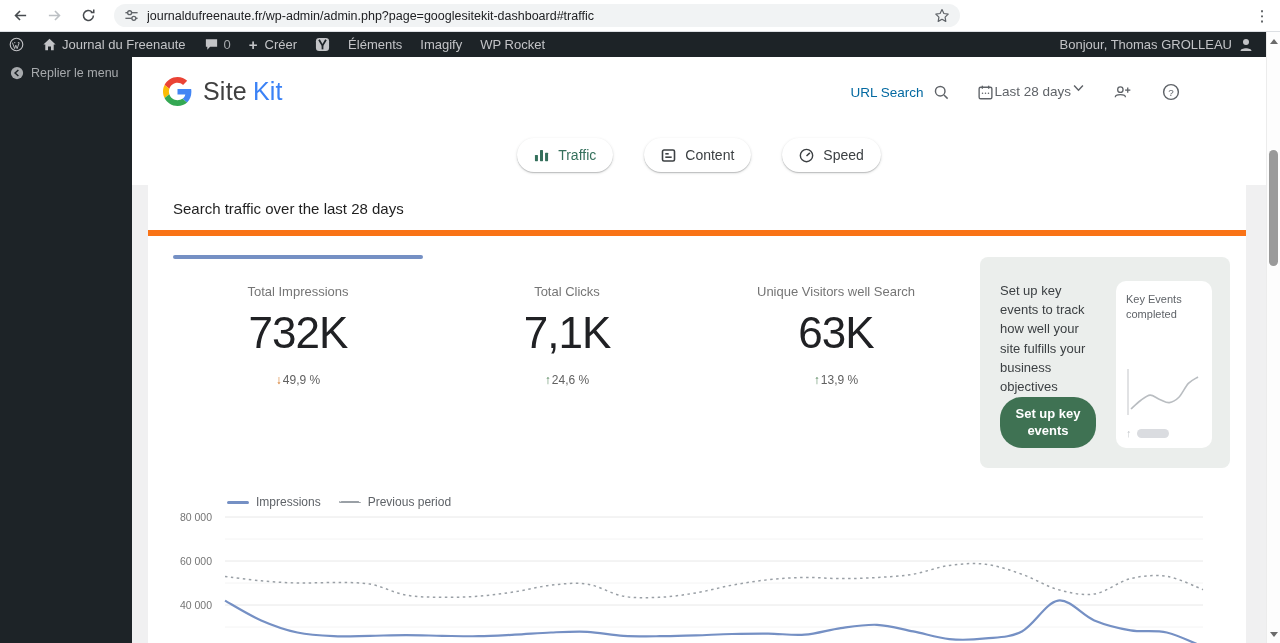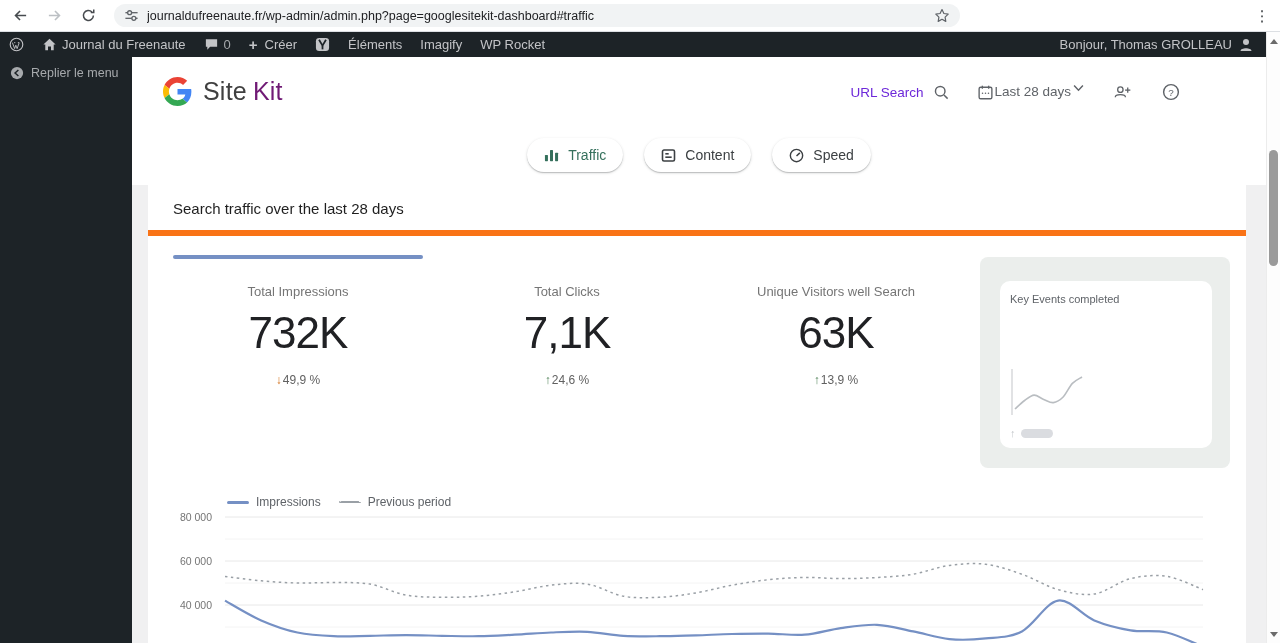--- a/index.html
+++ b/index.html
@@ -38,31 +38,31 @@
   .collapse-item svg { width:14px; height:14px; flex:none; }
 
   
   .main { position:absolute; left:132px; top:57px; right:14px; bottom:0; background:#f0f0f1; overflow:hidden; }
 
   .sk-header { position:relative; background:#fff; height:128px; }
   .sk-logo { position:absolute; left:31px; top:20px; display:flex; align-items:center; gap:11px; }
   .sk-logo svg { width:29px; height:29px; }
   .sk-logo .wordmark { font-size:25px; letter-spacing:0.2px; }
   .sk-logo .part1 { color:#404040; }
-  .sk-logo .part2 { color:#701a75; margin-left:6px; }
+  .sk-logo .part2 { color:#3b82f6; margin-left:6px; }
   .sk-controls { position:absolute; right:84px; top:24px; display:flex; align-items:center; gap:27px; }
-  .sk-search { display:flex; align-items:center; gap:10px; font-size:13.5px; color:#6d28d9; }
+  .sk-search { display:flex; align-items:center; gap:10px; font-size:13.5px; color:#0369a1; }
   .sk-search svg { width:17px; height:17px; }
   .sk-daterange { display:flex; align-items:flex-start; font-size:13.5px; color:#5f6368; }
   .sk-daterange svg.cal { width:17px; height:17px; }
   .sk-daterange svg.chev { width:11px; height:8px; margin-left:2px; }
   .icon-btn { width:22px; height:22px; display:flex; align-items:center; justify-content:center; }
   .icon-btn svg { width:18px; height:18px; }
 
-  .sk-tabs { position:absolute; left:0; right:0; bottom:13px; display:flex; justify-content:center; gap:21px; }
+  .sk-tabs { position:absolute; left:0; right:0; bottom:13px; display:flex; justify-content:center; gap:31px; }
   .tab { display:flex; align-items:center; gap:9px; height:34px; padding:0 17px; border-radius:17px;
     background:#fff; box-shadow:0 1px 1px rgba(60,64,67,.25), 0 1px 3px rgba(60,64,67,.18);
     font-size:14px; color:#3c4043; }
   .tab svg { width:15px; height:15px; }
   .tab.active { color:#35705c; }
 
   
   .body-area { padding:0 20px 0 16px; }
   .card { background:#fff; min-height:600px; }
   .card-title { padding:15px 25px 13px; font-size:15px; color:#1f1f1f; border-bottom:6px solid #f97316; }
@@ -304,20 +304,24 @@
           <div class="stat up">
             <div class="stat-label">Unique Visitors well Search</div>
             <div class="stat-value">63K</div>
             <div class="stat-change">
               <span class="chg-arrow">↑</span>
               <span>13,9 %</span>
             </div>
           </div>
 
           <div class="cta-panel">
+            <div class="cta-left">
+              <div class="cta-text">Set up key events to track how well your site fulfills your business objectives</div>
+              <button class="cta-button">Set up key events</button>
+            </div>
             <div class="ke-card">
               <div class="ke-title">Key Events completed</div>
               <div class="ke-spark">
                 <svg id="sparkline-svg" width="76" height="50" viewBox="0 0 76 50">
                     <line x1="2" y1="2" x2="2" y2="48" stroke="#d7d9db" stroke-width="1.5"></line>
                     <path d="M 5 42 C 6.6 40.6, 11.4 35.8, 14.6 33.5 C 17.8 31.2, 21.0 28.3, 24.1 28.1 C 27.3 28.0, 30.5 31.2, 33.7 32.4 C 36.9 33.6, 40.1 36.0, 43.3 35.6 C 46.5 35.2, 49.7 33.5, 52.9 30.3 C 56.0 27.1, 59.2 19.8, 62.4 16.4 C 65.6 13.0, 70.4 11.1, 72.0 10.0" fill="none" stroke="#b9bdc1" stroke-width="1.6"></path>
                   </svg>
               </div>
               <div class="ke-footer">
                 <span class="trend">↑</span>

